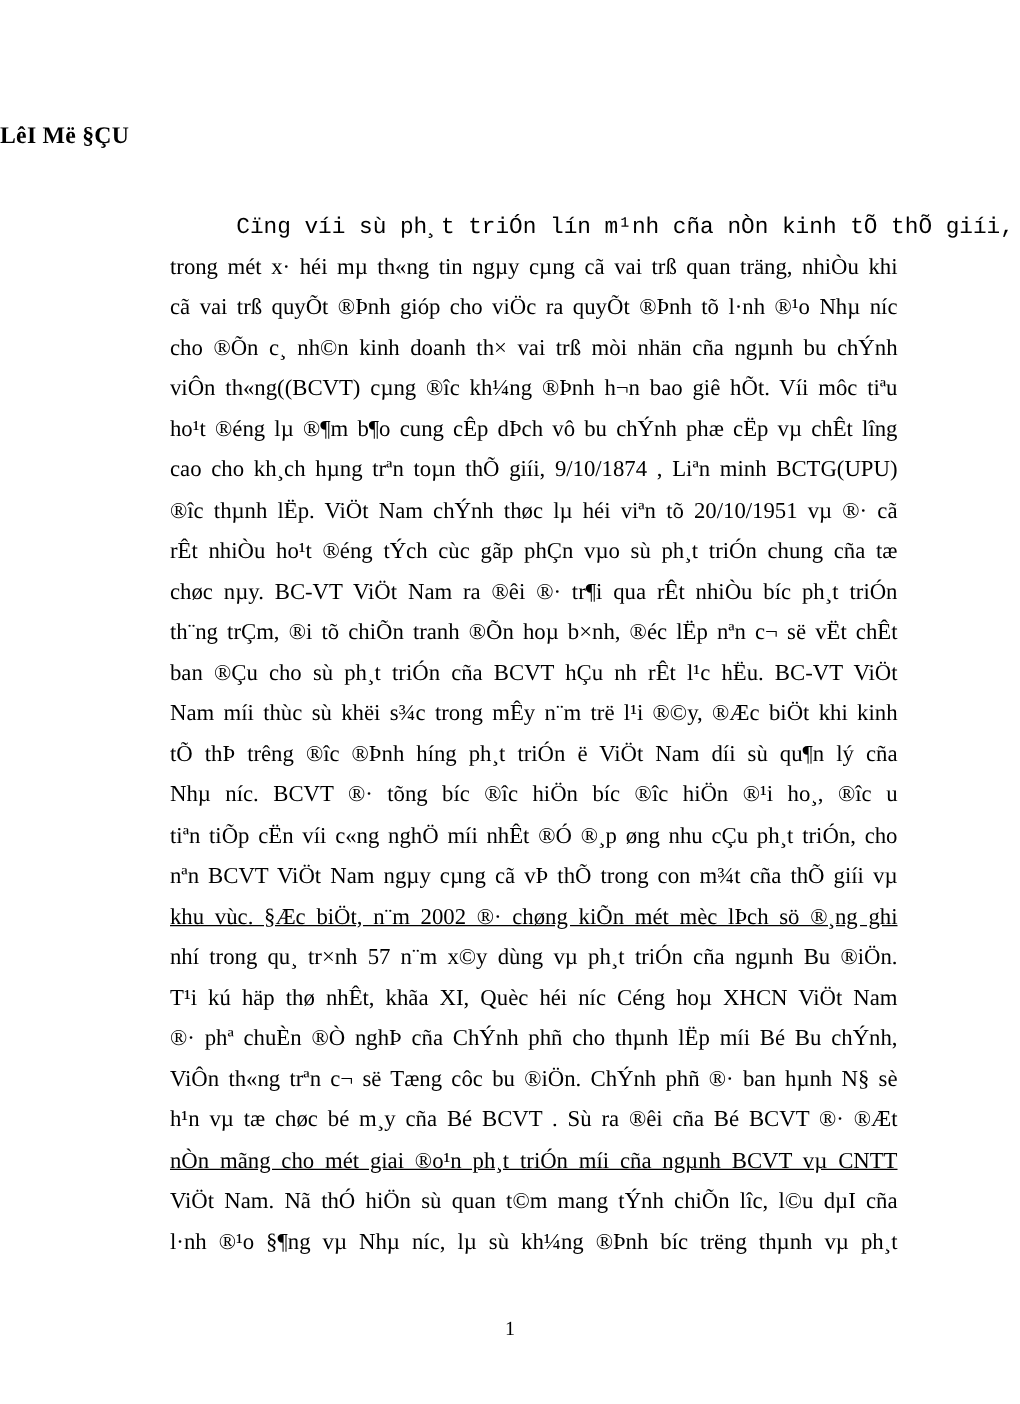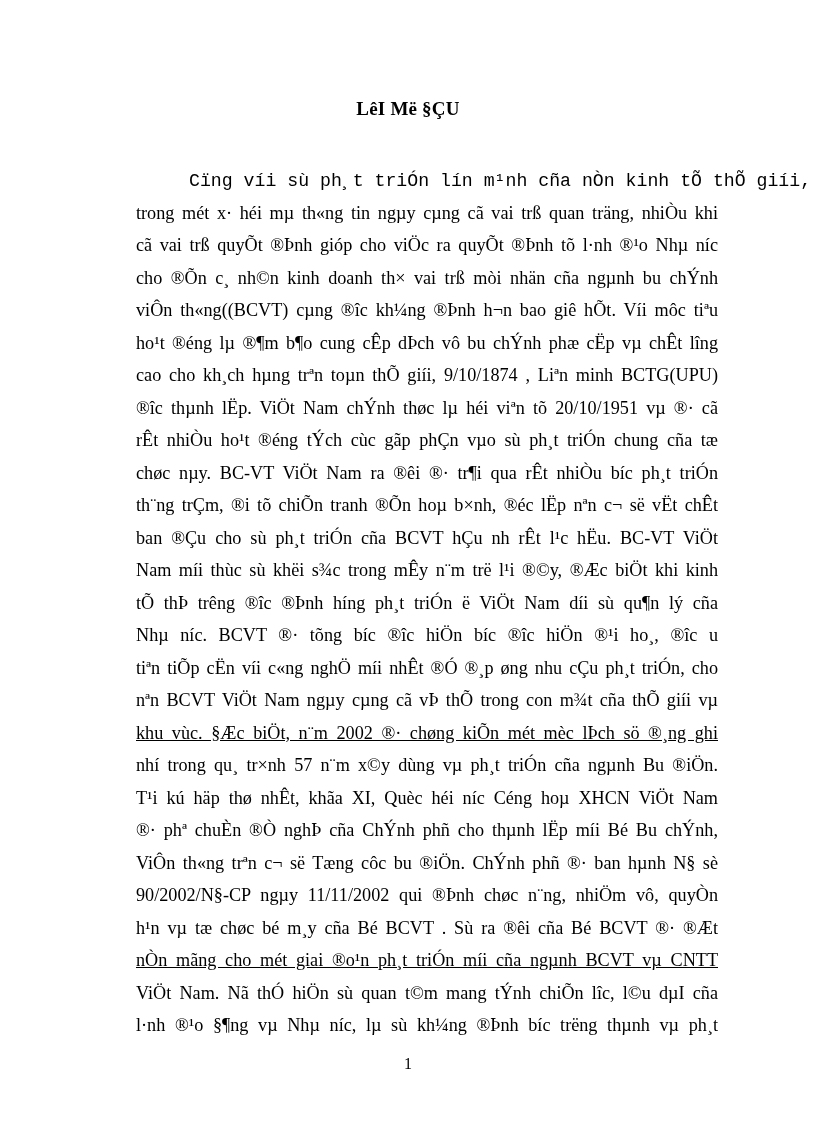--- a/index.html
+++ b/index.html
@@ -1,19 +1,19 @@
 <!DOCTYPE html>
 <html><head>
 <meta charset="utf-8">
 <style>
   html, body { margin: 0; padding: 0; background: #ffffff; }
   body { width: 816px; height: 1123px; position: relative; overflow: hidden;
          font-family: "Liberation Serif", "DejaVu Serif", serif; color: #000; }
   .page { position: absolute; left: 0; top: 0; width: 816px; height: 1123px; background: #fff; }
-  .title { position: absolute; top: 98px; left: 0; width: 816px; text-align: center;
+  .title { position: absolute; top: 98px; left: 0; width: 816px; text-align: left;
            font-weight: bold; font-size: 19px; letter-spacing: 0.2px; }
   .body { position: absolute; left: 136px; top: 164px; width: 582px; }
   .line { display: block; height: 32.5px; line-height: 32.5px; font-size: 18.2px;
           text-align: justify; text-align-last: justify; white-space: nowrap; overflow: visible; }
   .line span { display: inline; }
   .line.first { padding-left: 53px; }
   .line.last { text-align-last: justify; }
   .page-number { position: absolute; top: 1055px; left: 0; width: 816px; text-align: center;
                  font-size: 16px; }
 </style>
@@ -39,21 +39,20 @@
     <div class="line"><span style="word-spacing: 0px;">Nam míi thùc sù khëi s¾c trong mÊy n¨m trë l¹i ®©y, ®Æc biÖt khi kinh</span></div>
     <div class="line"><span style="word-spacing: 0px;">tÕ thÞ tr­êng ®­îc ®Þnh h­íng ph¸t triÓn ë ViÖt Nam d­íi sù qu¶n lý cña</span></div>
     <div class="line"><span style="word-spacing: 0px;">Nhµ n­íc. BCVT ®· tõng b­íc ®­îc hiÖn b­íc ®­îc hiÖn ®¹i ho¸, ®­îc ­u</span></div>
     <div class="line"><span style="word-spacing: 0px;">tiªn tiÕp cËn víi c«ng nghÖ míi nhÊt ®Ó ®¸p øng nhu cÇu ph¸t triÓn, cho</span></div>
     <div class="line"><span style="word-spacing: 0px;">nªn BCVT ViÖt Nam ngµy cµng cã vÞ thÕ trong con m¾t cña thÕ giíi vµ</span></div>
     <div class="line"><span style="word-spacing: 0px; text-decoration: underline;">khu vùc. §Æc biÖt, n¨m 2002 ®· chøng kiÕn mét mèc lÞch sö ®¸ng ghi</span></div>
     <div class="line"><span style="word-spacing: 0px;">nhí trong qu¸ tr×nh 57 n¨m x©y dùng vµ ph¸t triÓn cña ngµnh B­u ®iÖn.</span></div>
     <div class="line"><span style="word-spacing: 0px;">T¹i kú häp thø nhÊt, khãa XI, Quèc héi n­íc Céng hoµ XHCN ViÖt Nam</span></div>
     <div class="line"><span style="word-spacing: 0px;">®· phª chuÈn ®Ò nghÞ cña ChÝnh phñ cho thµnh lËp míi Bé B­u chÝnh,</span></div>
     <div class="line"><span style="word-spacing: 0px;">ViÔn th«ng trªn c¬ së Tæng côc b­u ®iÖn. ChÝnh phñ ®· ban hµnh N§ sè</span></div>
-    <div class="line"><span style="word-spacing: 0px;">90/2002/N§-CP ngµy 11/11/2002 qui ®Þnh chøc n¨ng, nhiÖm vô, quyÒn</span></div>
     <div class="line"><span style="word-spacing: 0px;">h¹n vµ tæ chøc bé m¸y cña Bé BCVT . Sù ra ®êi cña Bé BCVT ®· ®Æt</span></div>
     <div class="line"><span style="word-spacing: 0px; text-decoration: underline;">nÒn mãng cho mét giai ®o¹n ph¸t triÓn míi cña ngµnh BCVT vµ CNTT</span></div>
     <div class="line"><span style="word-spacing: 0px;">ViÖt Nam. Nã thÓ hiÖn sù quan t©m mang tÝnh chiÕn l­îc, l©u dµI cña</span></div>
     <div class="line last"><span style="word-spacing: 0px;">l·nh ®¹o §¶ng vµ Nhµ n­íc, lµ sù kh¼ng ®Þnh b­íc tr­ëng thµnh vµ ph¸t</span></div>
   </div>
 
   <div class="page-number">1</div>
 </div>
 
 </body></html>

